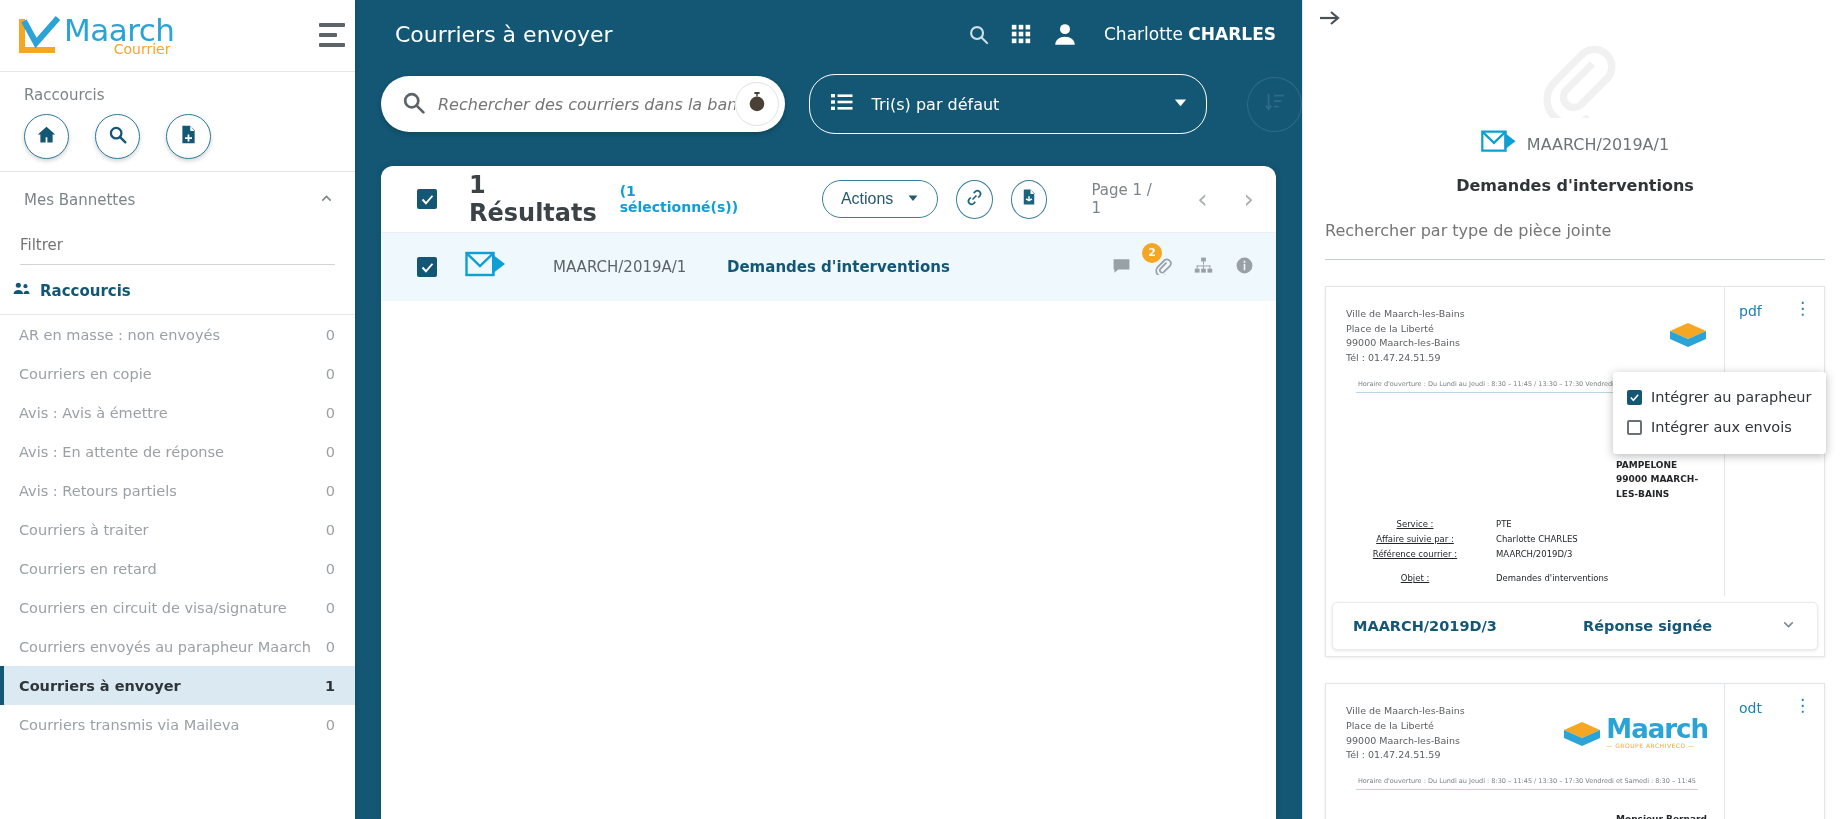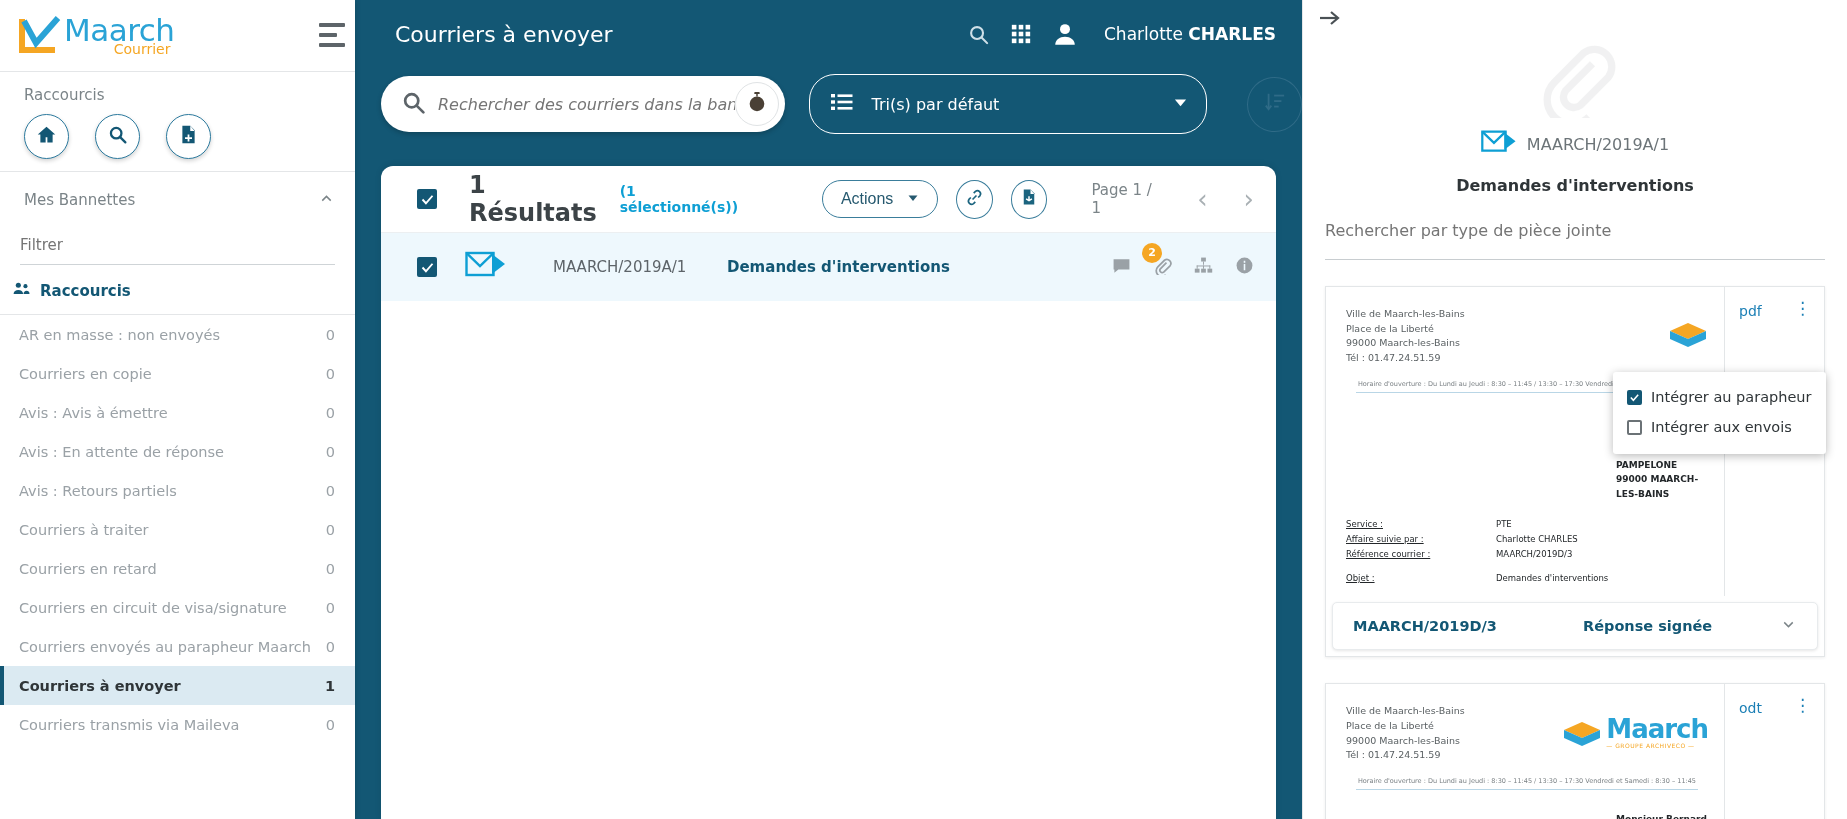--- a/index.html
+++ b/index.html
@@ -180,21 +180,21 @@
     align-items: flex-start; justify-content: space-between; padding: 16px 12px 0 14px;
   }
   .att-type { font-size: 14px; color: #1b7fb5; }
   .kebab { color: #1b7fb5; font-size: 17px; letter-spacing: 1px; line-height: .7; }
   .doc-head { font-size: 9.5px; color: #5a6063; line-height: 1.55; }
   .doc-hours { font-size: 6.5px; color: #7a8084; text-align: center; margin-top: 14px; }
   .doc-rule { border-top: 1px solid #b9d6e6; margin: 4px 10px 0 10px; }
   .doc-addr { font-size: 9px; font-weight: bold; color: #23272a; line-height: 1.6; margin-top: 22px; margin-left: 270px; }
   .doc-fields { margin-top: 18px; font-size: 8.5px; color: #23272a; }
   .doc-fields .fr { display: flex; margin-bottom: 5px; }
-  .doc-fields .fk { width: 150px; text-align: left; padding-right: 12px; }
+  .doc-fields .fk { width: 150px; text-align: center; padding-right: 12px; }
   .doc-fields u { text-decoration: underline; }
   .doc-logo { position: absolute; right: 16px; top: 30px; display: flex; align-items: center; }
   .maarch-word { font-size: 26px; color: #2aa3d6; font-weight: bold; letter-spacing: -1px; }
   .archiveco { font-size: 6px; color: #f5a623; letter-spacing: .5px; margin-top: -2px; }
 
   .att-foot {
     margin: 6px; height: 48px; background: #fff; border: 1px solid #e8ebed;
     border-radius: 5px; display: flex; align-items: center; padding: 0 20px;
     box-shadow: 0 1px 3px rgba(0,0,0,.1);
   }

